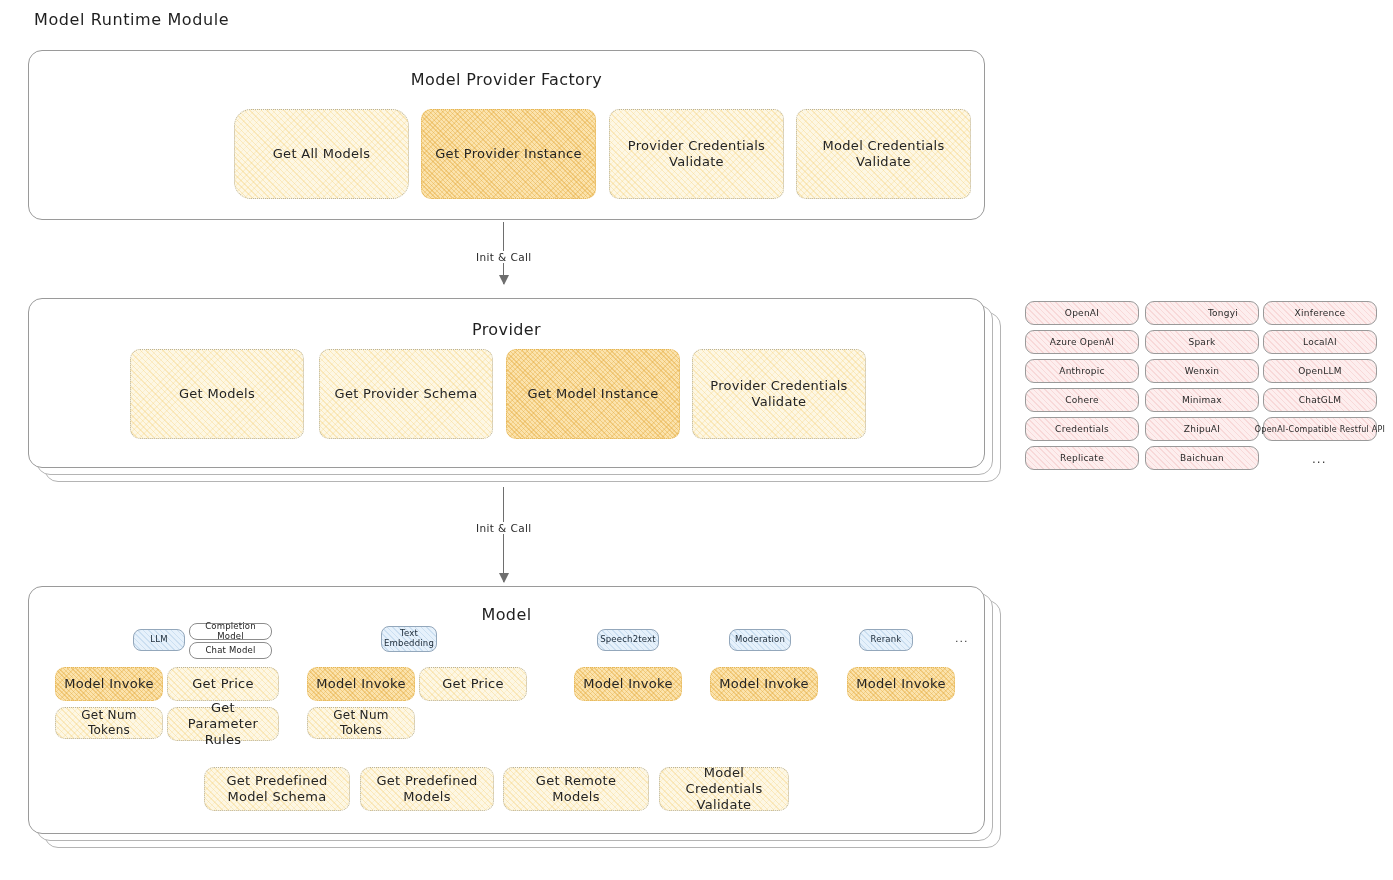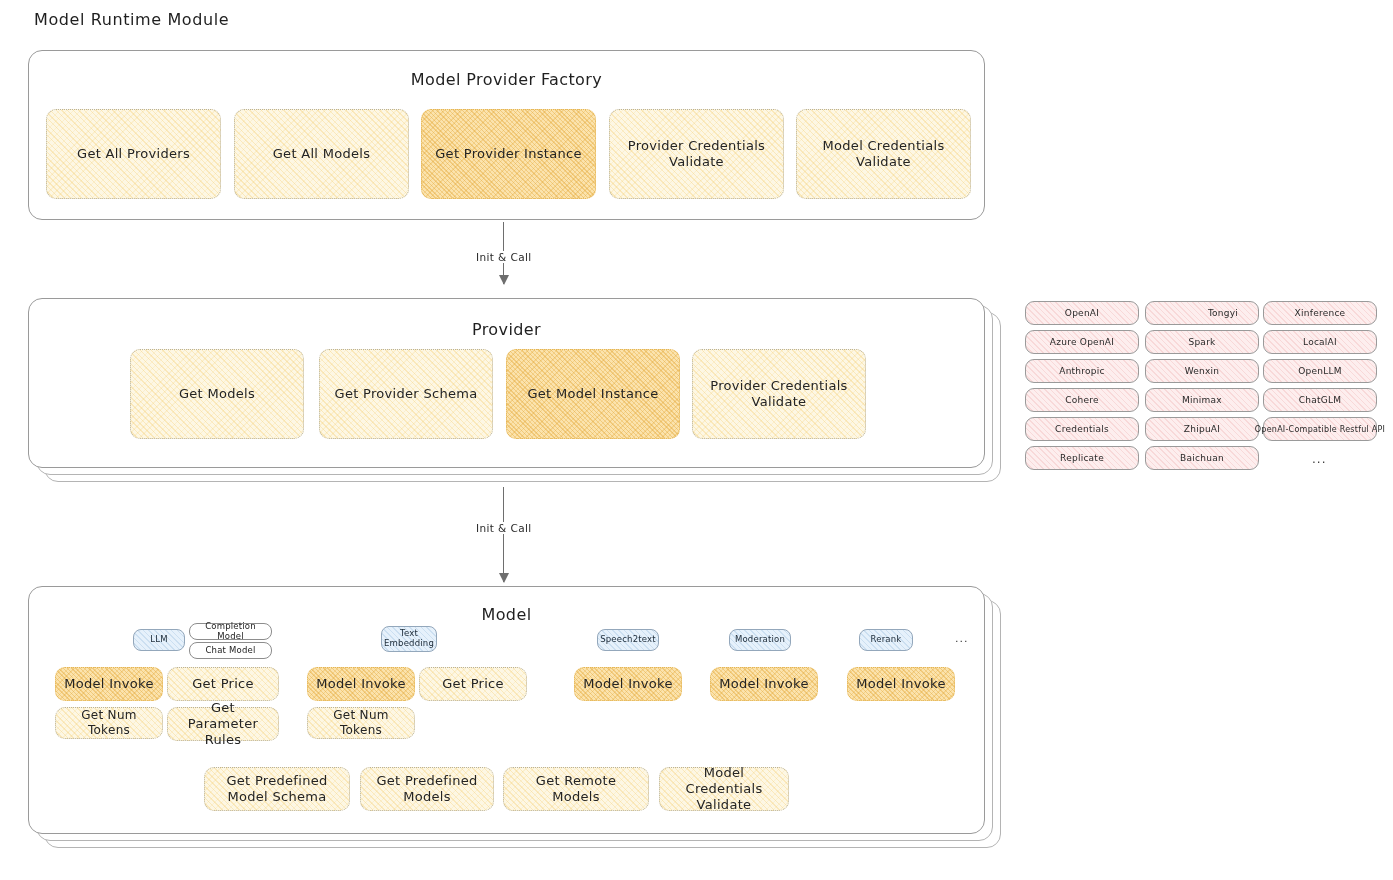--- a/index.html
+++ b/index.html
@@ -143,24 +143,21 @@
   }
 </style>
 </head>
 <body>
 
 <div id="page-title">Model Runtime Module</div>
 
 <div class="card" style="left:28px; top:50px; width:957px; height:170px;">
   <div class="card-title" style="position:absolute; left:0; right:0; top:19px;">Model Provider Factory</div>
 
-  <div class="box" style="left:17px; top:58px; width:175px; height:90px;">
-    <span>Get All Providers</span>
-  </div>
-  <div class="box" style="left:205px; top:58px; width:175px; height:90px;">
+  <div class="box" style="left:205px; top:58px; width:175px; height:90px;border-radius:17px;">
     <span>Get All Models</span>
   </div>
   <div class="box hl" style="left:392px; top:58px; width:175px; height:90px;">
     <span>Get Provider Instance</span>
   </div>
   <div class="box" style="left:580px; top:58px; width:175px; height:90px;">
     <span>Provider Credentials Validate</span>
   </div>
   <div class="box" style="left:767px; top:58px; width:175px; height:90px;">
     <span>Model Credentials Validate</span>

